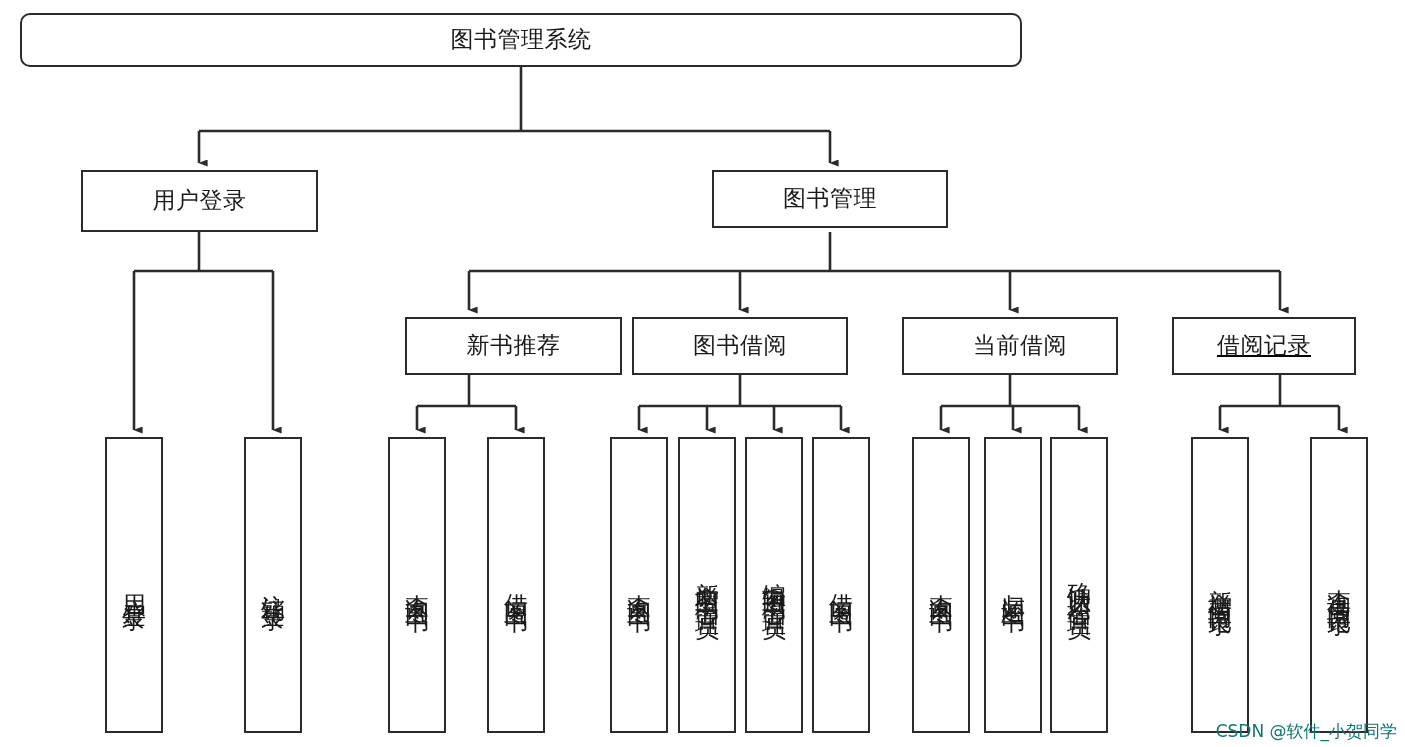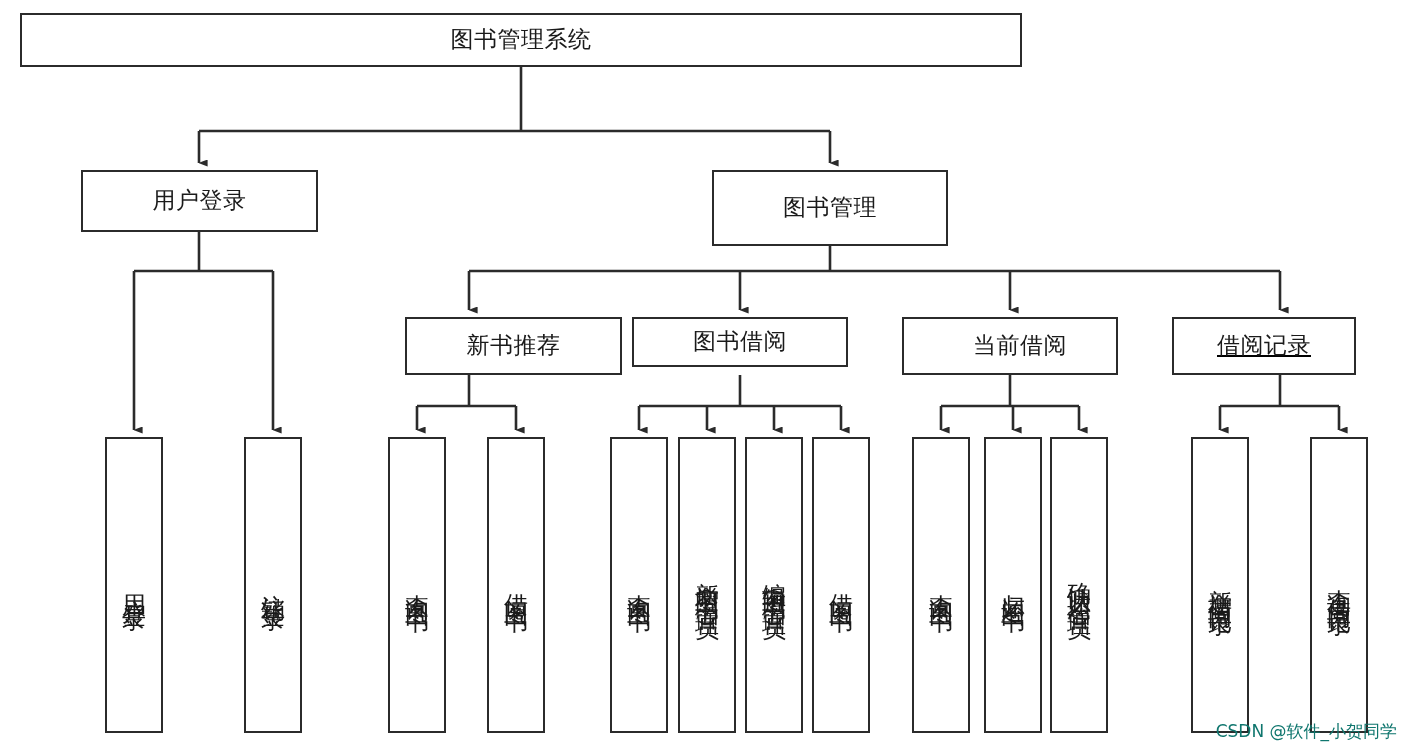--- a/index.html
+++ b/index.html
@@ -115,33 +115,33 @@
         <path d="M 1013 406 L 1013 430" fill="none" stroke="#2b2b2b" stroke-width="2.6" stroke-linecap="butt" marker-end="url(#arrowhead)"></path>
         <path d="M 1079 406 L 1079 430" fill="none" stroke="#2b2b2b" stroke-width="2.6" stroke-linecap="butt" marker-end="url(#arrowhead)"></path>
         <path d="M 1280 375 L 1280 406" fill="none" stroke="#2b2b2b" stroke-width="2.6" stroke-linecap="butt"></path>
         <path d="M 1220 406 L 1339 406" fill="none" stroke="#2b2b2b" stroke-width="2.6" stroke-linecap="butt"></path>
         <path d="M 1220 406 L 1220 430" fill="none" stroke="#2b2b2b" stroke-width="2.6" stroke-linecap="butt" marker-end="url(#arrowhead)"></path>
         <path d="M 1339 406 L 1339 430" fill="none" stroke="#2b2b2b" stroke-width="2.6" stroke-linecap="butt" marker-end="url(#arrowhead)"></path>
       </g>
   </svg>
 
   <div id="nodes-layer">
-      <div class="node-box node-h node-root" style="left: 20px; top: 13px; width: 1002px; height: 54px;">
+      <div class="node-box node-h node-root" style="left: 20px; top: 13px; width: 1002px; height: 54px; border-radius: 10px;">
         <span class="node-label">图书管理系统</span>
       </div>
       <div class="node-box node-h" style="left: 81px; top: 170px; width: 237px; height: 62px;">
         <span class="node-label">用户登录</span>
       </div>
-      <div class="node-box node-h" style="left: 712px; top: 170px; width: 236px; height: 76px;">
+      <div class="node-box node-h" style="left: 712px; top: 170px; width: 236px; height: 58px;">
         <span class="node-label">图书管理</span>
       </div>
       <div class="node-box node-h" style="left: 361px; top: 317px; width: 217px; height: 58px; margin-left: 44px;">
         <span class="node-label">新书推荐</span>
       </div>
-      <div class="node-box node-h" style="left: 632px; top: 317px; width: 216px; height: 50px;">
+      <div class="node-box node-h" style="left: 632px; top: 317px; width: 216px; height: 58px;">
         <span class="node-label">图书借阅</span>
       </div>
       <div class="node-box node-h" style="left: 902px; top: 317px; width: 216px; height: 58px; padding-left: 20px;">
         <span class="node-label">当前借阅</span>
       </div>
       <div class="node-box node-h" style="left: 1172px; top: 317px; width: 184px; height: 58px; text-decoration: underline;">
         <span class="node-label">借阅记录</span>
       </div>
       <div class="node-box node-v" style="left: 105px; top: 437px; width: 58px; height: 296px;">
         <span class="node-label">用户登录</span>

